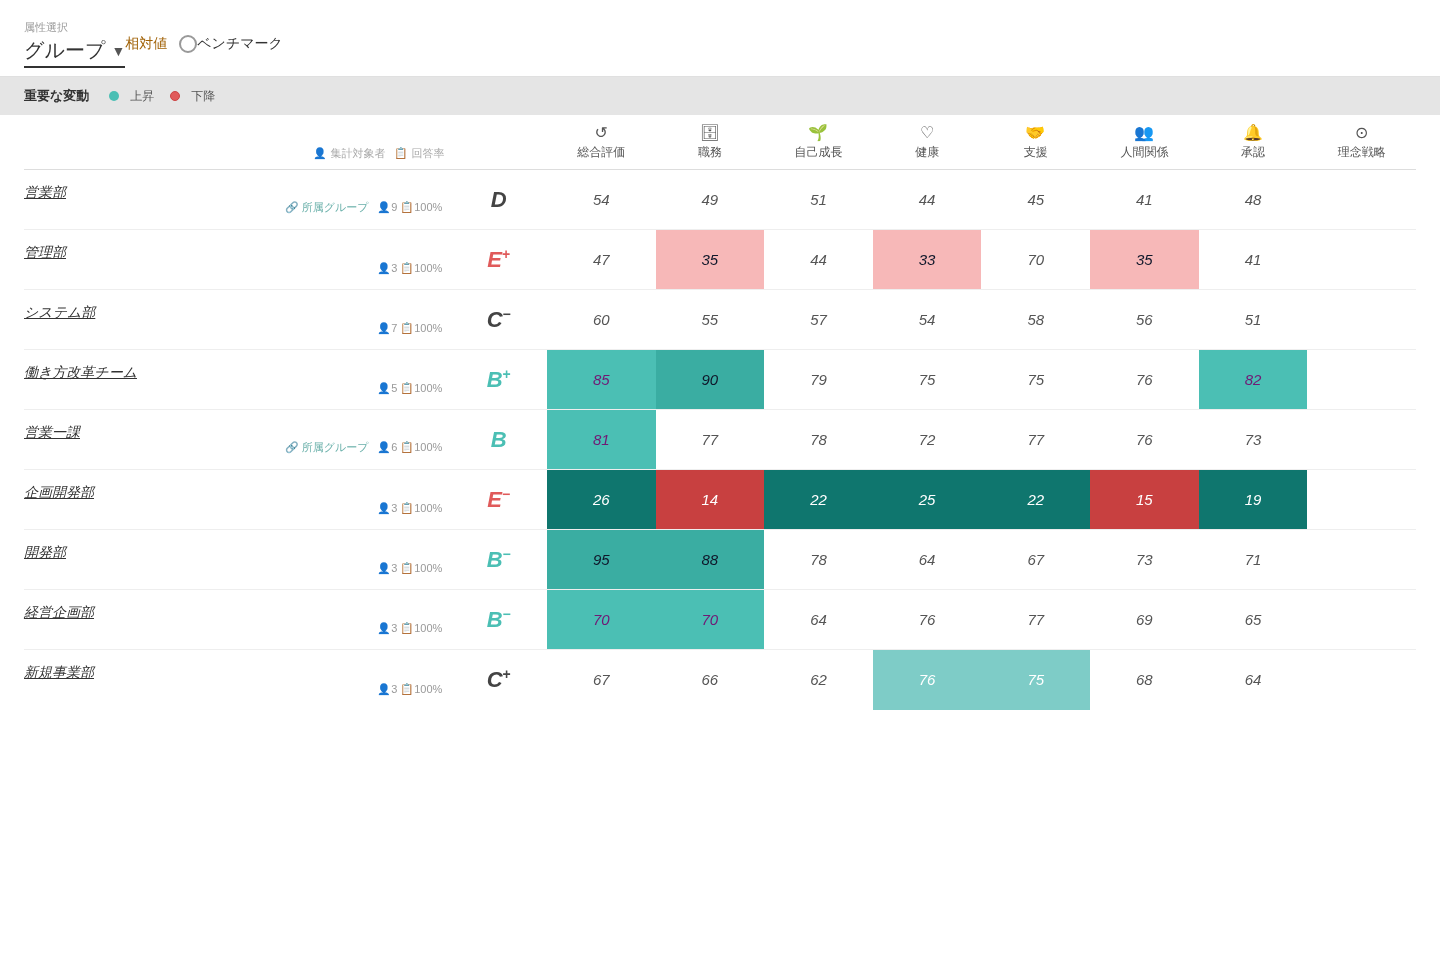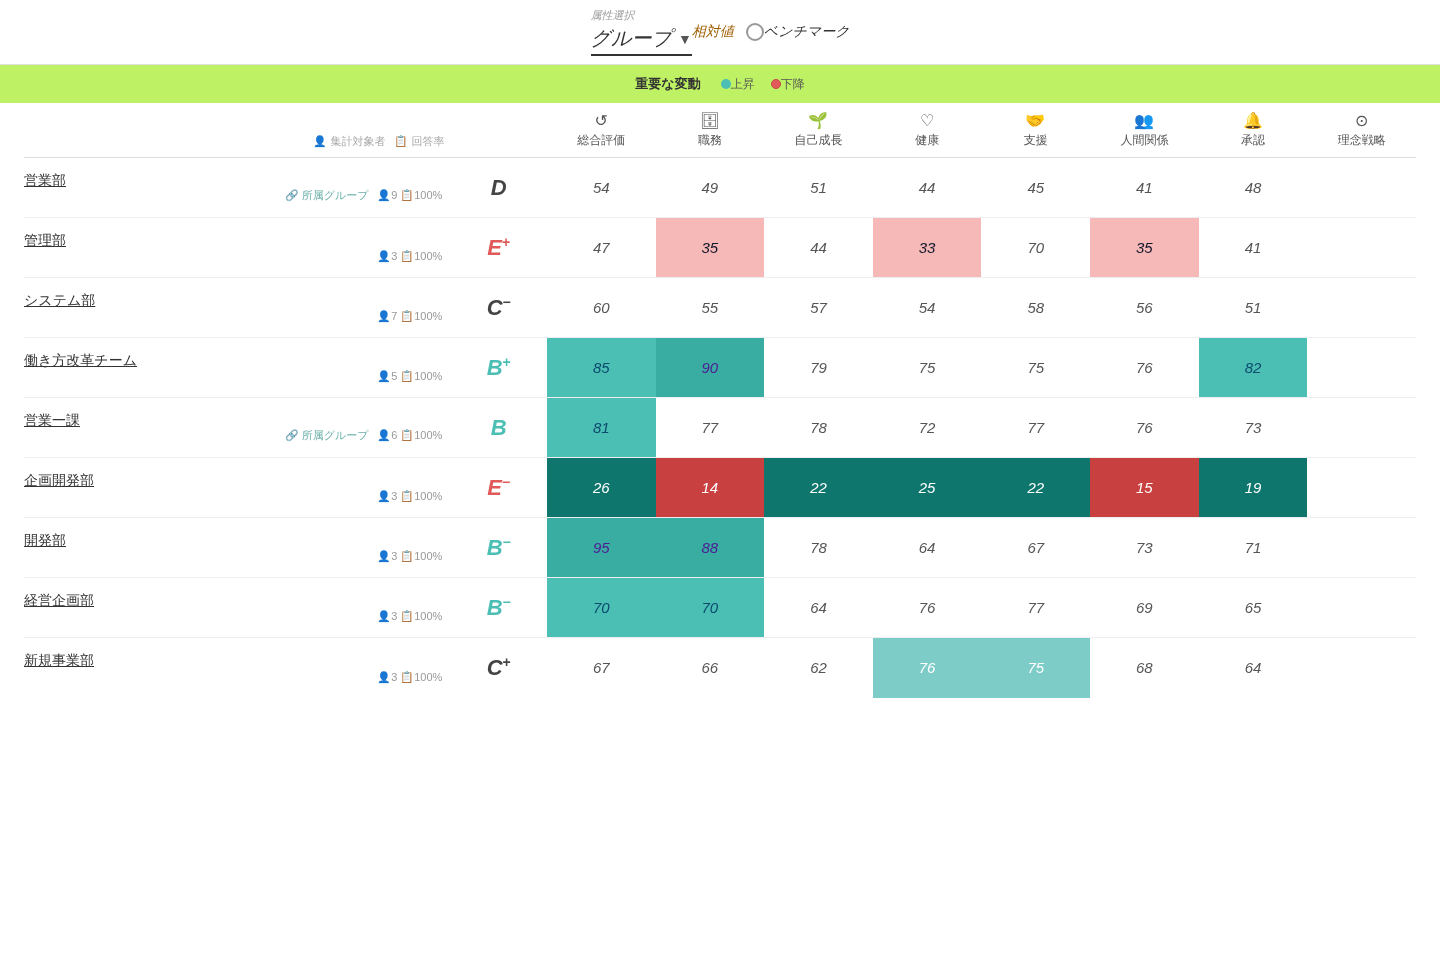--- a/index.html
+++ b/index.html
@@ -1,24 +1,23 @@
 <!DOCTYPE html>
 <html><head>
   <meta charset="utf-8">
   <style>
     * { box-sizing: border-box; margin: 0; padding: 0; }
     body { font-family: 'Hiragino Sans', 'Yu Gothic', 'Meiryo', sans-serif; background: #fff; font-size: 13px; color: #333; }
 
     .header {
       display: flex;
       align-items: center;
-      justify-content: center;
-      padding: 8px 24px 8px 24px;
+      justify-content: flex-start;
+      padding: 20px 24px 8px 24px;
       border-bottom: 1px solid #e0e0e0;
-      font-style: italic;
     }
     .header-left {}
     .attr-label { font-size: 11px; color: #999; margin-bottom: 2px; }
     .group-select {
       display: flex;
       align-items: center;
       font-size: 20px;
       font-weight: 500;
       color: #333;
       cursor: pointer;
@@ -48,28 +47,27 @@
       border: 2px solid #999;
       background: #fff;
       display: inline-block;
     }
 
     .toolbar {
       display: flex;
       align-items: center;
       padding: 10px 24px;
       gap: 16px;
-      background: #bef264;
-      justify-content: center;
+      background: #e5e5e5;
     }
     .toolbar-label { font-size: 13px; font-weight: 600; color: #333; margin-right: 4px; }
     .indicator {
       display: flex;
       align-items: center;
-      gap: 0;
+      gap: 11px;
       font-size: 12px;
       color: #555;
     }
     .dot {
       width: 10px; height: 10px;
       border-radius: 50%;
       display: inline-block;
     }
     .dot-teal { background: #4bbfb4; }
     .dot-red { background: #e05a5a; border: 1px solid #cc4444; }
@@ -107,20 +105,21 @@
     td { padding: 0; vertical-align: middle; }
     .td-name {
       padding: 14px 8px 4px 0;
       vertical-align: top;
     }
     .td-name a {
       color: #333;
       text-decoration: underline;
       font-size: 14px;
       cursor: pointer;
+      font-style: italic;
     }
     .td-meta {
       padding: 4px 8px;
       text-align: right;
       font-size: 11px;
       color: #999;
       vertical-align: bottom;
       padding-bottom: 14px;
       white-space: nowrap;
     }
@@ -147,25 +146,25 @@
     .td-score {
       text-align: center;
       font-size: 15px;
       font-style: italic;
       color: #555;
       vertical-align: middle;
       height: 60px;
     }
     .td-score.highlight-teal {
       background: #4bbfb4;
-      color: #0c4a6e;
+      color: #701a75;
     }
     .td-score.highlight-teal-dark {
       background: #3aada2;
-      color: #4c1d95;
+      color: #0f172a;
     }
     .td-score.highlight-red {
       background: #0f766e;
       color: #fff;
     }
     .td-score.highlight-red-dark {
       background: #c84040;
       color: #fff;
     }
     .td-score.highlight-pink {

